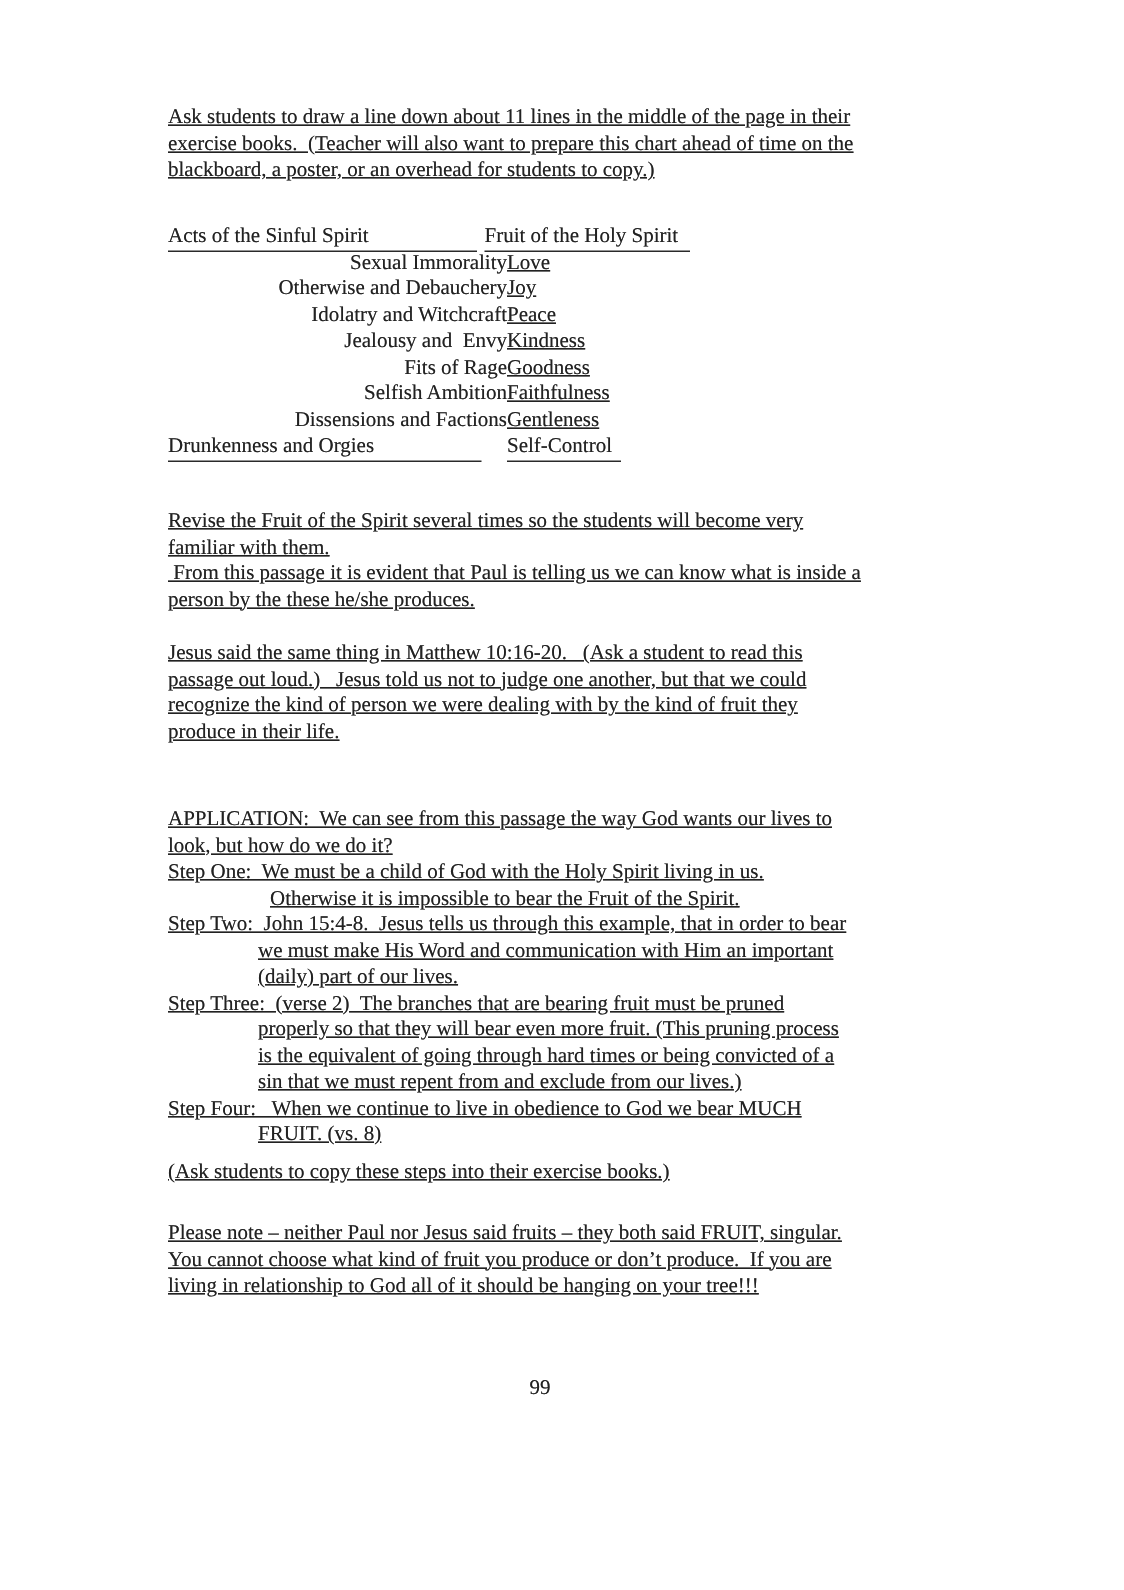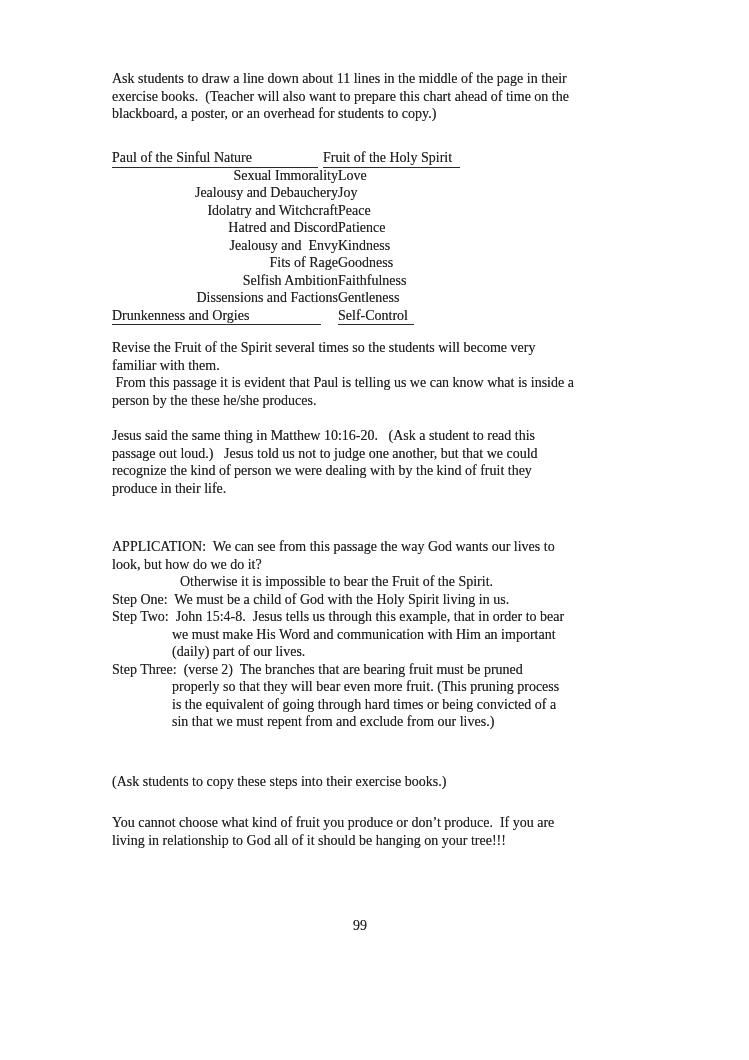--- a/index.html
+++ b/index.html
@@ -8,21 +8,21 @@
     width: 749px;
     height: 1060px;
     background: #ffffff;
     font-family: "Liberation Serif", "DejaVu Serif", serif;
     font-size: 14px;
     line-height: 17.5px;
     color: #222222;
     text-shadow: 0 0 0.35px rgba(20,20,20,0.55);
     overflow: hidden;
   }
-  .sec { position: absolute; left: 112px; }
+  .sec { position: absolute; left: 112px; text-decoration: underline; }
   .line { white-space: pre; min-height: 17.5px; }
 
   
   .chart-row { white-space: pre; height: 17.5px; }
   .cell-sin { display: inline-block; width: 226px; white-space: pre; text-align: right; }
   .hdr-left {
     display: inline-block; width: 206px; margin-right: 5px;
     border-bottom: 1.4px solid #2a2a2a; white-space: pre;
   }
   .hdr-right {
@@ -50,25 +50,24 @@
 
 <div class="page">
 
   <div class="sec" style="top:70px">
     <div class="line">Ask students to draw a line down about 11 lines in the middle of the page in their</div>
     <div class="line">exercise books.  (Teacher will also want to prepare this chart ahead of time on the</div>
     <div class="line">blackboard, a poster, or an overhead for students to copy.)</div>
   </div>
 
   <div class="sec" style="top:149px">
-    <div class="chart-row"><span class="hdr-left">Paul of the Sinful Nature</span><span class="hdr-right">Fruit of the Holy Spirit</span></div>
+    <div class="chart-row"><span class="hdr-left">Acts of the Sinful Spirit</span><span class="hdr-right">Fruit of the Holy Spirit</span></div>
     <div class="chart-row"><span class="cell-sin">Sexual Immorality</span><span>Love</span></div>
-    <div class="chart-row"><span class="cell-sin">Jealousy and Debauchery</span><span>Joy</span></div>
+    <div class="chart-row"><span class="cell-sin">Otherwise and Debauchery</span><span>Joy</span></div>
     <div class="chart-row"><span class="cell-sin">Idolatry and Witchcraft</span><span>Peace</span></div>
-    <div class="chart-row"><span class="cell-sin">Hatred and Discord</span><span>Patience</span></div>
     <div class="chart-row"><span class="cell-sin">Jealousy and  Envy</span><span>Kindness</span></div>
     <div class="chart-row"><span class="cell-sin">Fits of Rage</span><span>Goodness</span></div>
     <div class="chart-row"><span class="cell-sin">Selfish Ambition</span><span>Faithfulness</span></div>
     <div class="chart-row"><span class="cell-sin">Dissensions and Factions</span><span>Gentleness</span></div>
     <div class="chart-row"><span class="last-sin">Drunkenness and Orgies</span><span class="last-fruit">Self-Control</span></div>
   </div>
 
   <div class="sec" style="top:339px">
     <div class="line">Revise the Fruit of the Spirit several times so the students will become very</div>
     <div class="line">familiar with them.</div>
@@ -81,43 +80,48 @@
     <div class="line">passage out loud.)   Jesus told us not to judge one another, but that we could</div>
     <div class="line">recognize the kind of person we were dealing with by the kind of fruit they</div>
     <div class="line">produce in their life.</div>
   </div>
 
   <div class="sec" style="top:538px">
     <div class="line">APPLICATION:  We can see from this passage the way God wants our lives to</div>
     <div class="line">look, but how do we do it?</div>
 
     <div>
+      <div class="line step-first">Step One:  We must be a child of God with the Holy Spirit living in us.</div>
       <div class="line cont-a">Otherwise it is impossible to bear the Fruit of the Spirit.</div>
-      <div class="line step-first">Step One:  We must be a child of God with the Holy Spirit living in us.</div>
     </div>
 
     <div>
       <div class="line step-first">Step Two:  John 15:4-8.  Jesus tells us through this example, that in order to bear</div>
       <div class="line cont-b">we must make His Word and communication with Him an important</div>
       <div class="line cont-b">(daily) part of our lives.</div>
     </div>
 
     <div>
       <div class="line step-first">Step Three:  (verse 2)  The branches that are bearing fruit must be pruned</div>
       <div class="line cont-b">properly so that they will bear even more fruit. (This pruning process</div>
       <div class="line cont-b">is the equivalent of going through hard times or being convicted of a</div>
       <div class="line cont-b">sin that we must repent from and exclude from our lives.)</div>
     </div>
 
+    <div>
+      <div class="line step-first">Step Four:   When we continue to live in obedience to God we bear MUCH</div>
+      <div class="line cont-b">FRUIT. (vs. 8)</div>
+    </div>
   </div>
 
   <div class="sec" style="top:773px">
     <div class="line">(Ask students to copy these steps into their exercise books.)</div>
   </div>
 
   <div class="sec" style="top:814px">
+    <div class="line">Please note – neither Paul nor Jesus said fruits – they both said FRUIT, singular.</div>
     <div class="line">You cannot choose what kind of fruit you produce or don’t produce.  If you are</div>
     <div class="line">living in relationship to God all of it should be hanging on your tree!!!</div>
   </div>
 
   <div class="page-number" style="top:917px">99</div>
 
 </div>
 
 </body></html>

